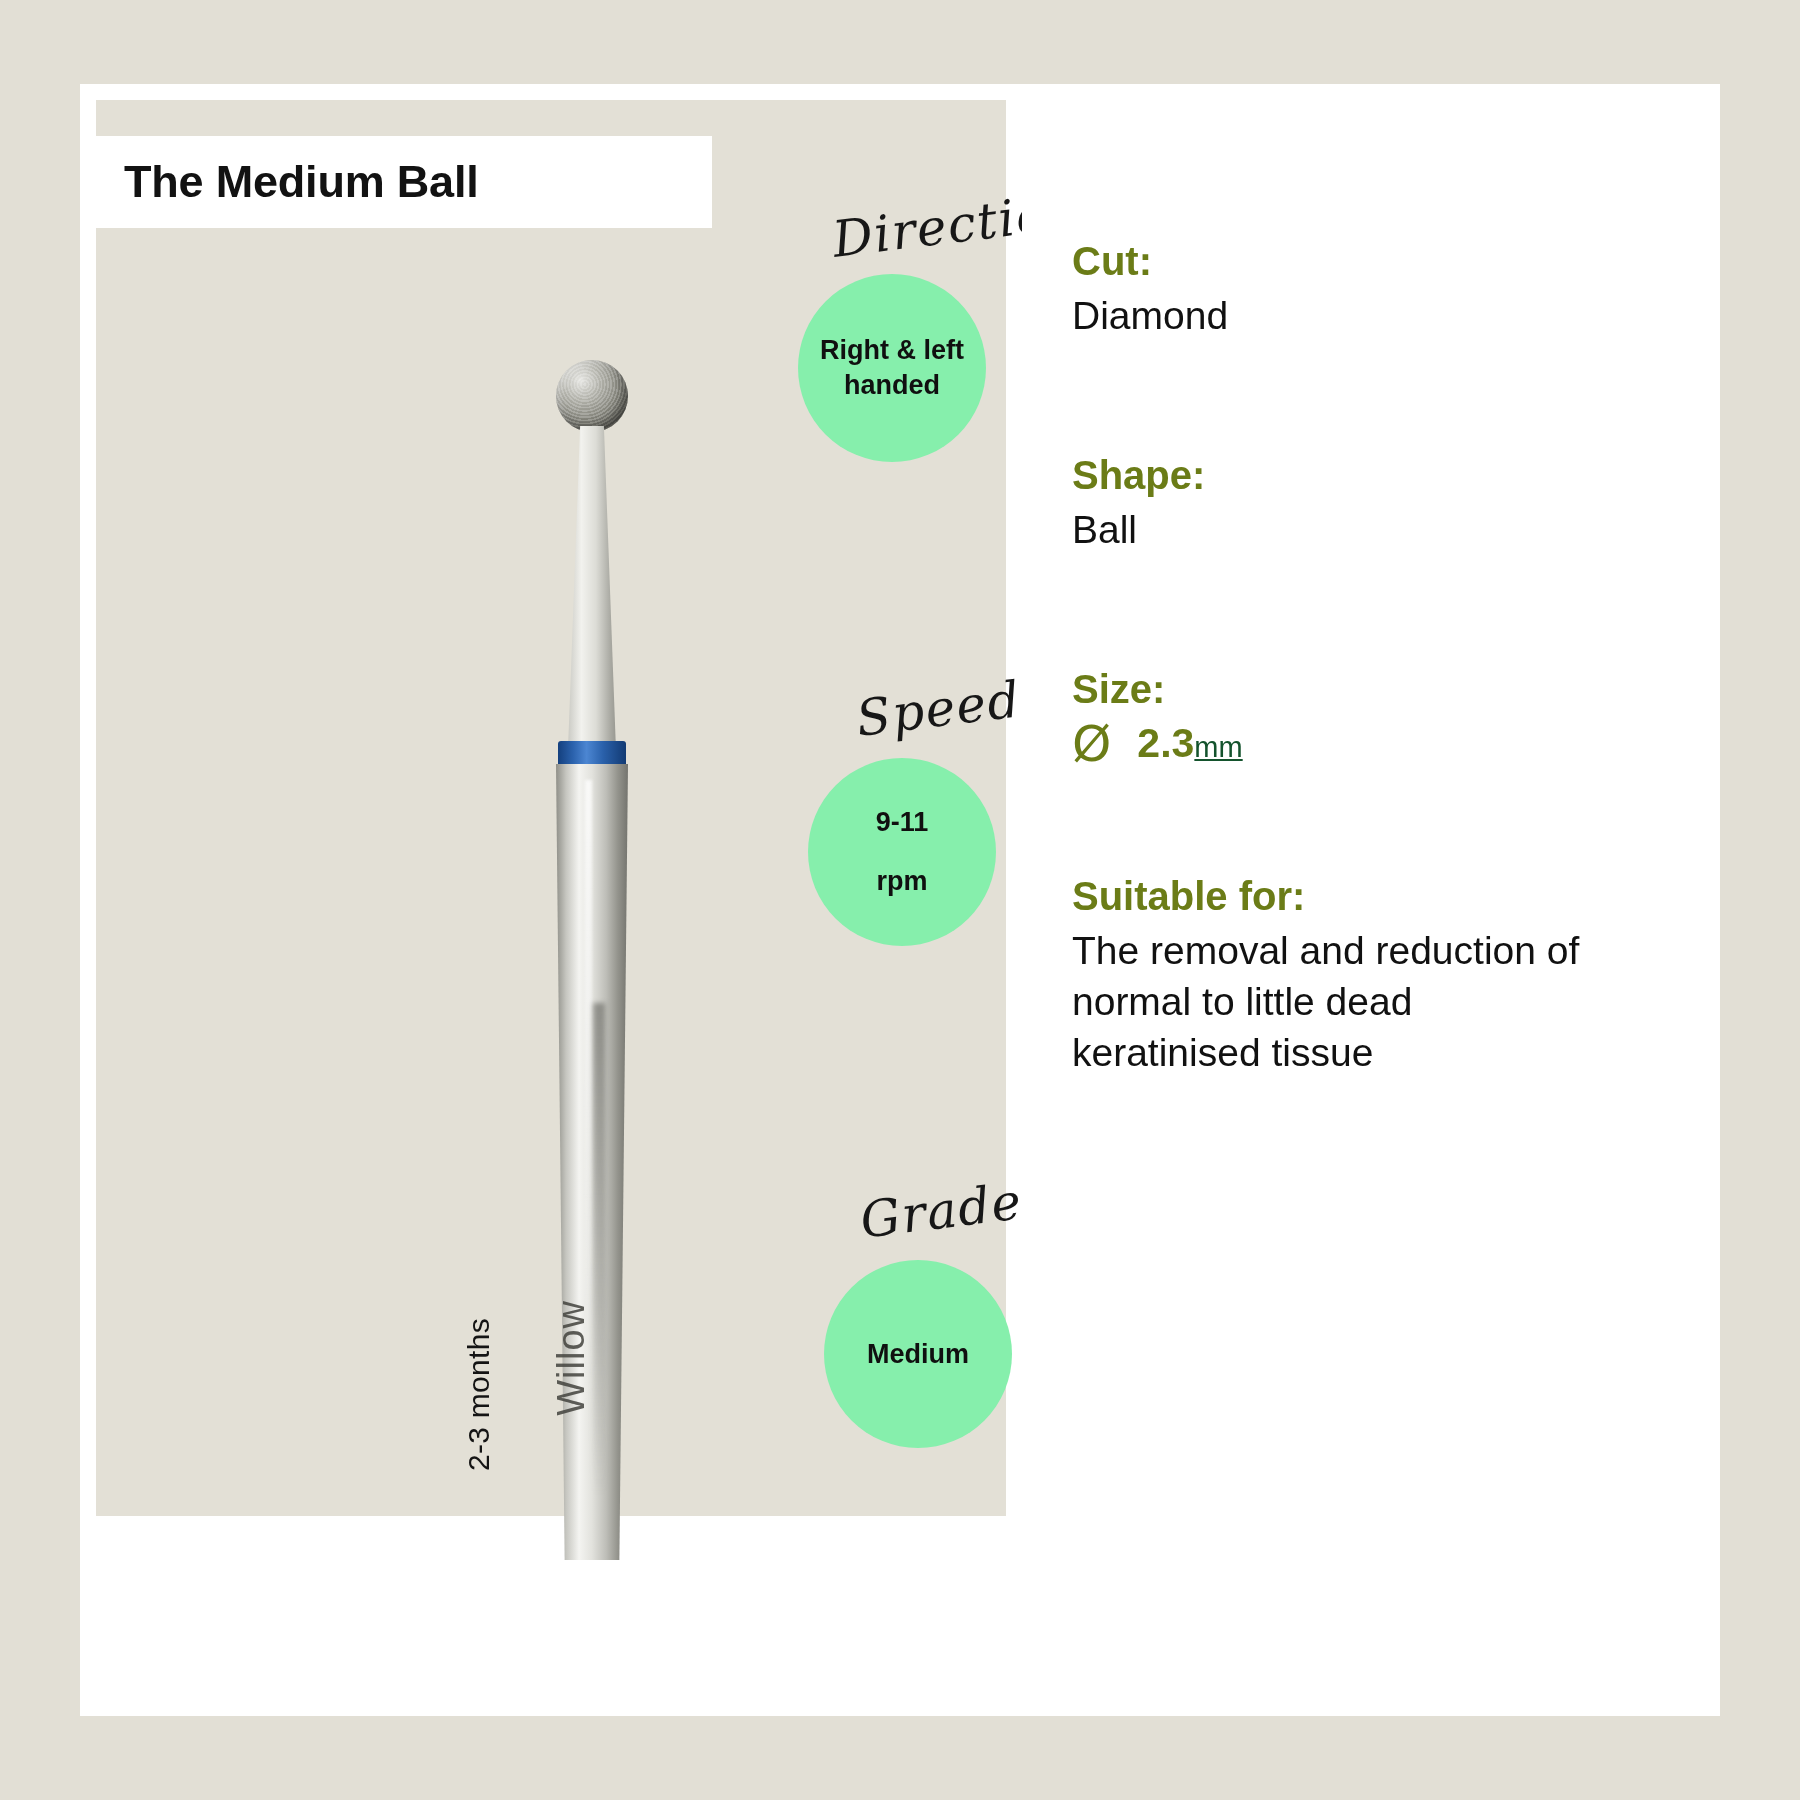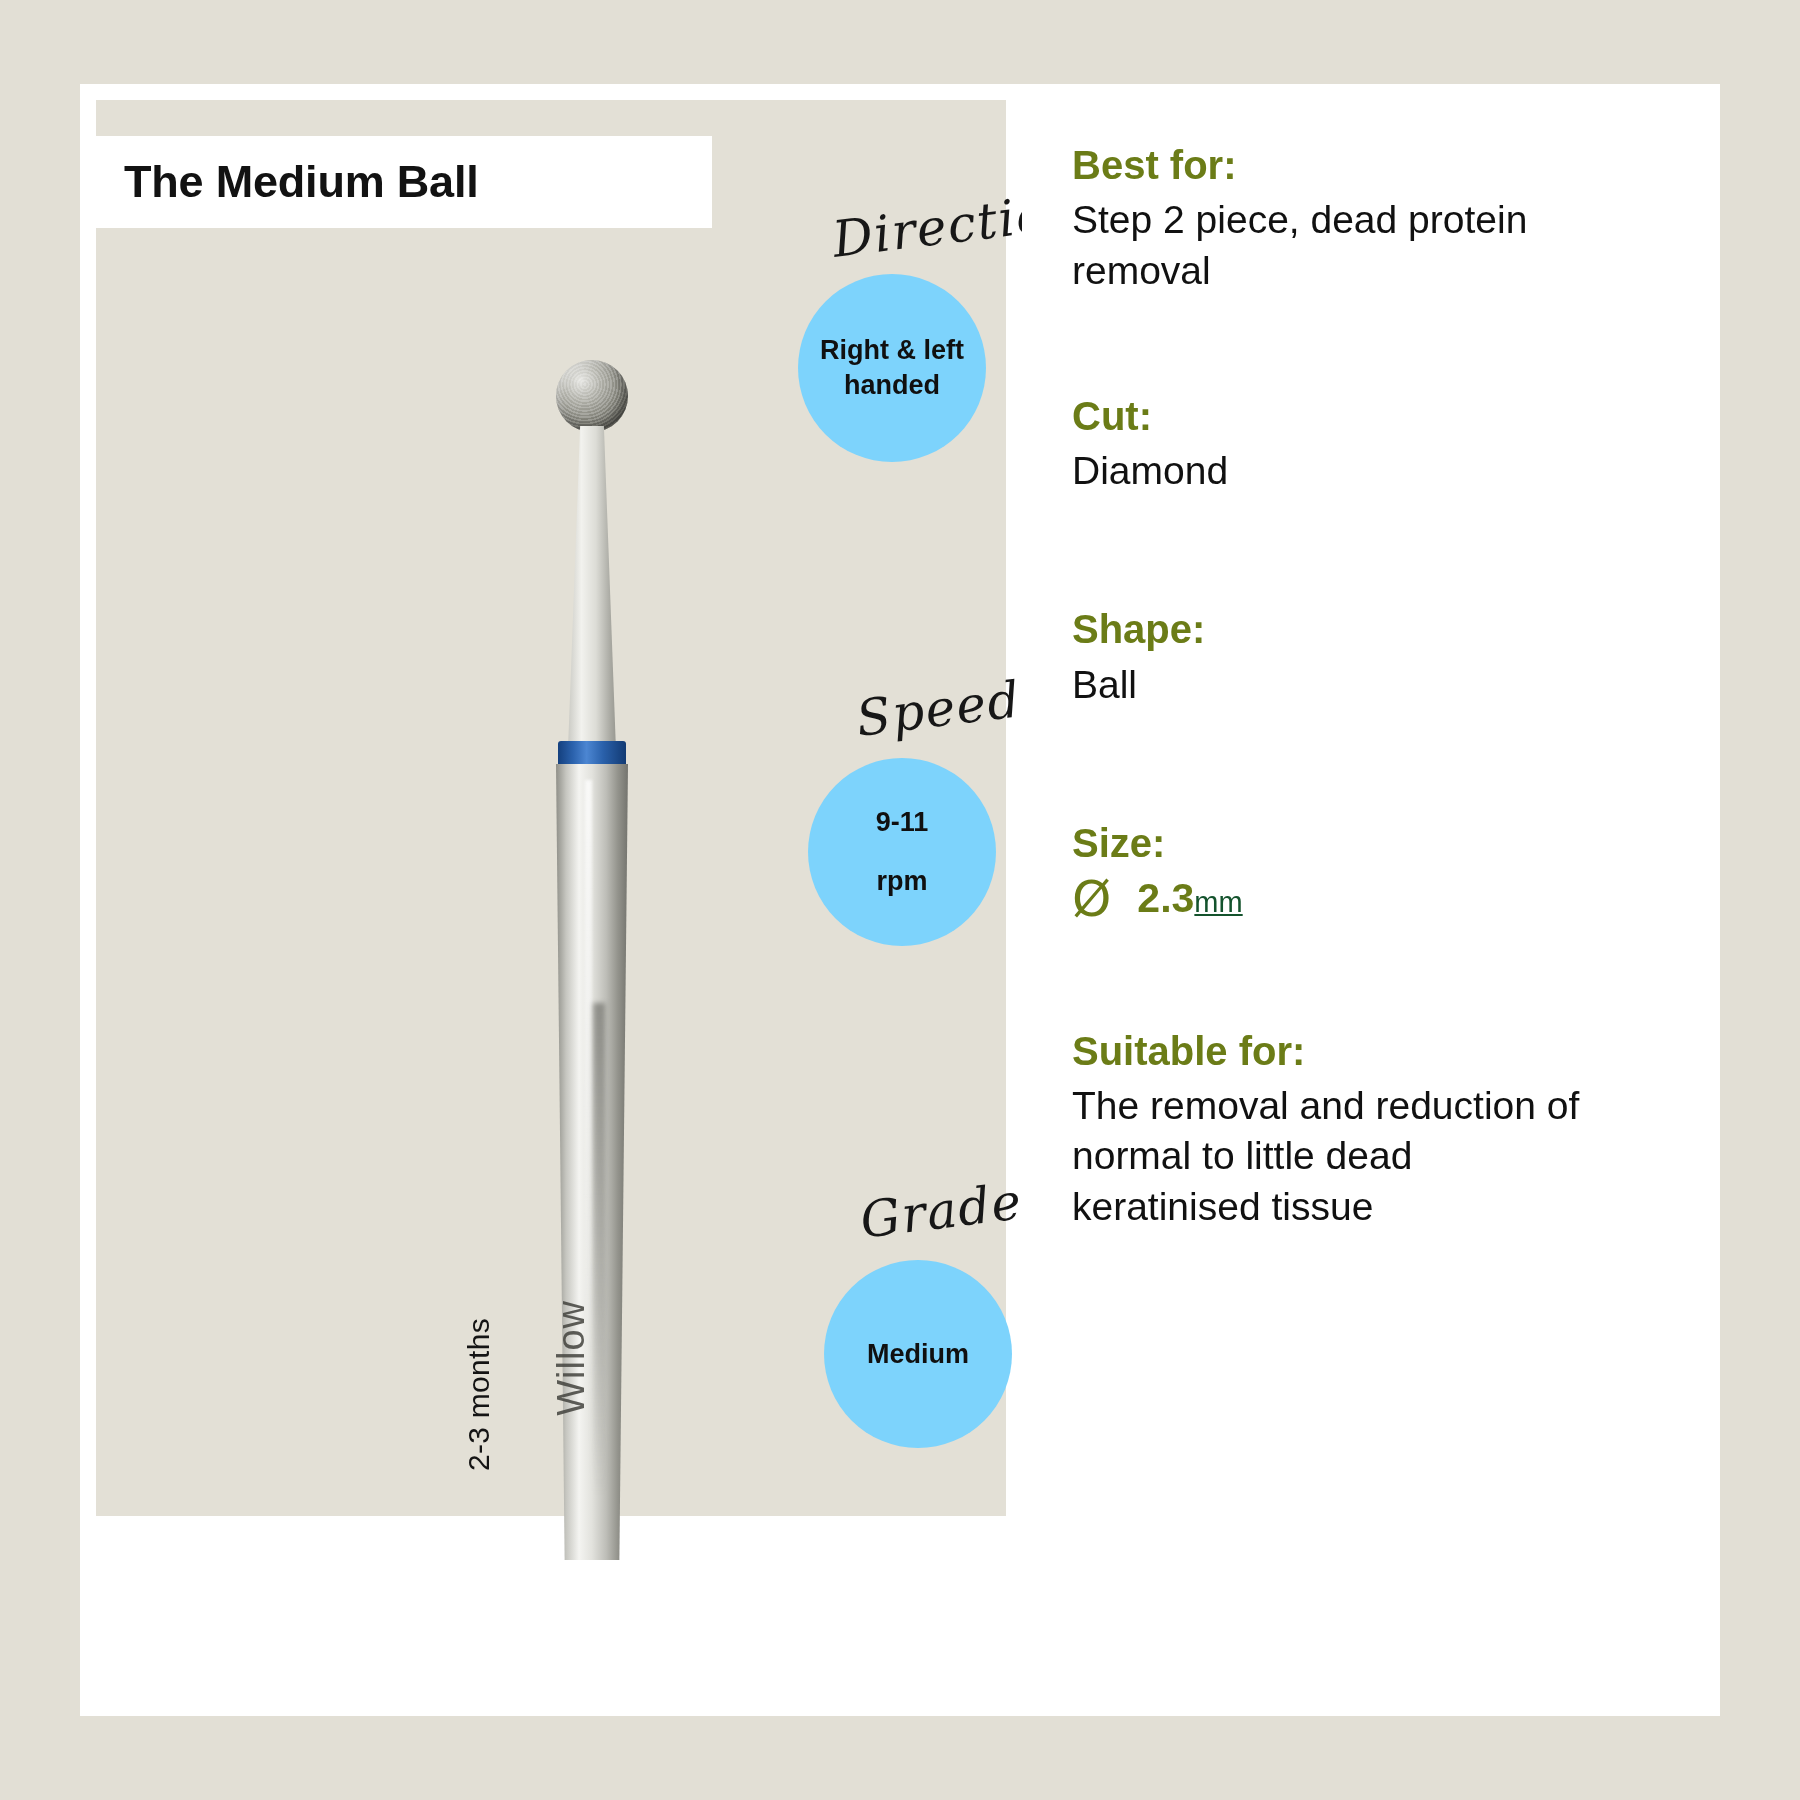--- a/index.html
+++ b/index.html
@@ -152,21 +152,21 @@
     color:#171717;
     font-size:50px;
     letter-spacing:1.5px;
     transform:rotate(-7deg);
     white-space:nowrap;
   }
   .badge{
     position:absolute;
     width:188px; height:188px;
     border-radius:50%;
-    background:#7dd3fc;
+    background:#86efac;
     display:flex;
     flex-direction:column;
     align-items:center;
     justify-content:center;
     text-align:left;
     font-size:27px;
     font-weight:700;
     color:#101010;
     line-height:1.28;
     padding:0 14px;
@@ -271,24 +271,20 @@
     </div>
 
     <div class="script sc-grade">Grade</div>
     <div class="badge bd-grade">
       <span>Medium</span>
     </div>
   </div>
 
   <div class="right-panel">
 
-    <div class="block">
-      <div class="hdr">Best for:</div>
-      <div class="body">Step 2 piece, dead protein removal</div>
-    </div>
 
     <div class="gap-a"></div>
 
     <div class="block">
       <div class="hdr">Cut:</div>
       <div class="body">Diamond</div>
     </div>
 
     <div class="gap-b"></div>
 

